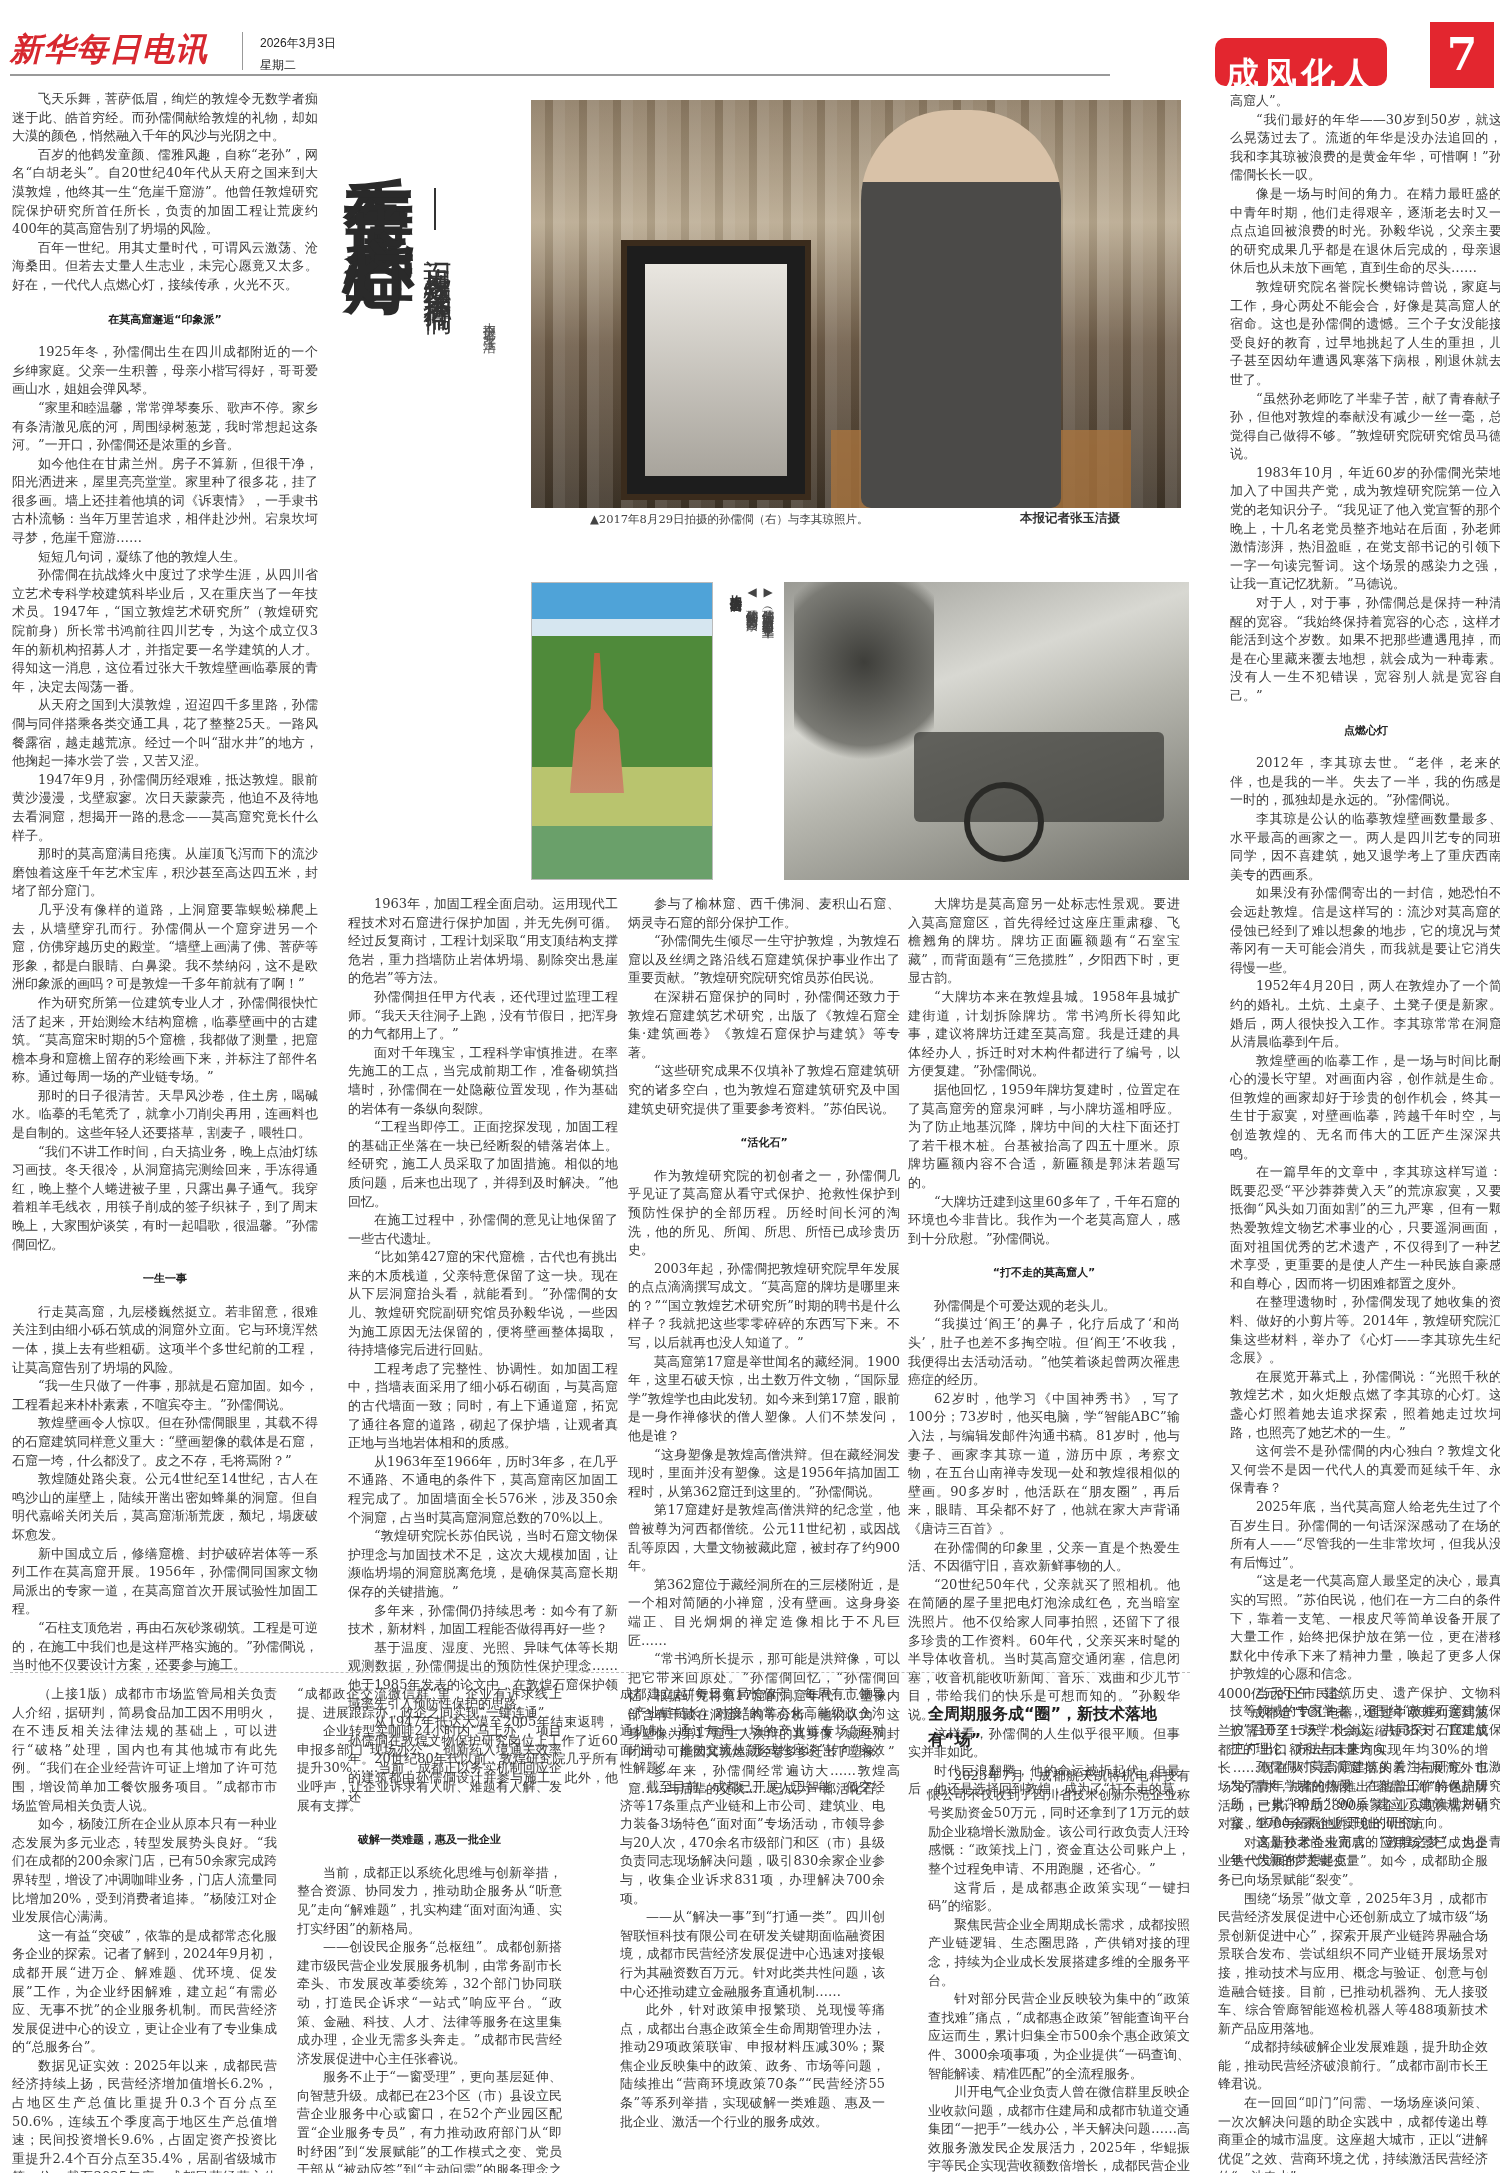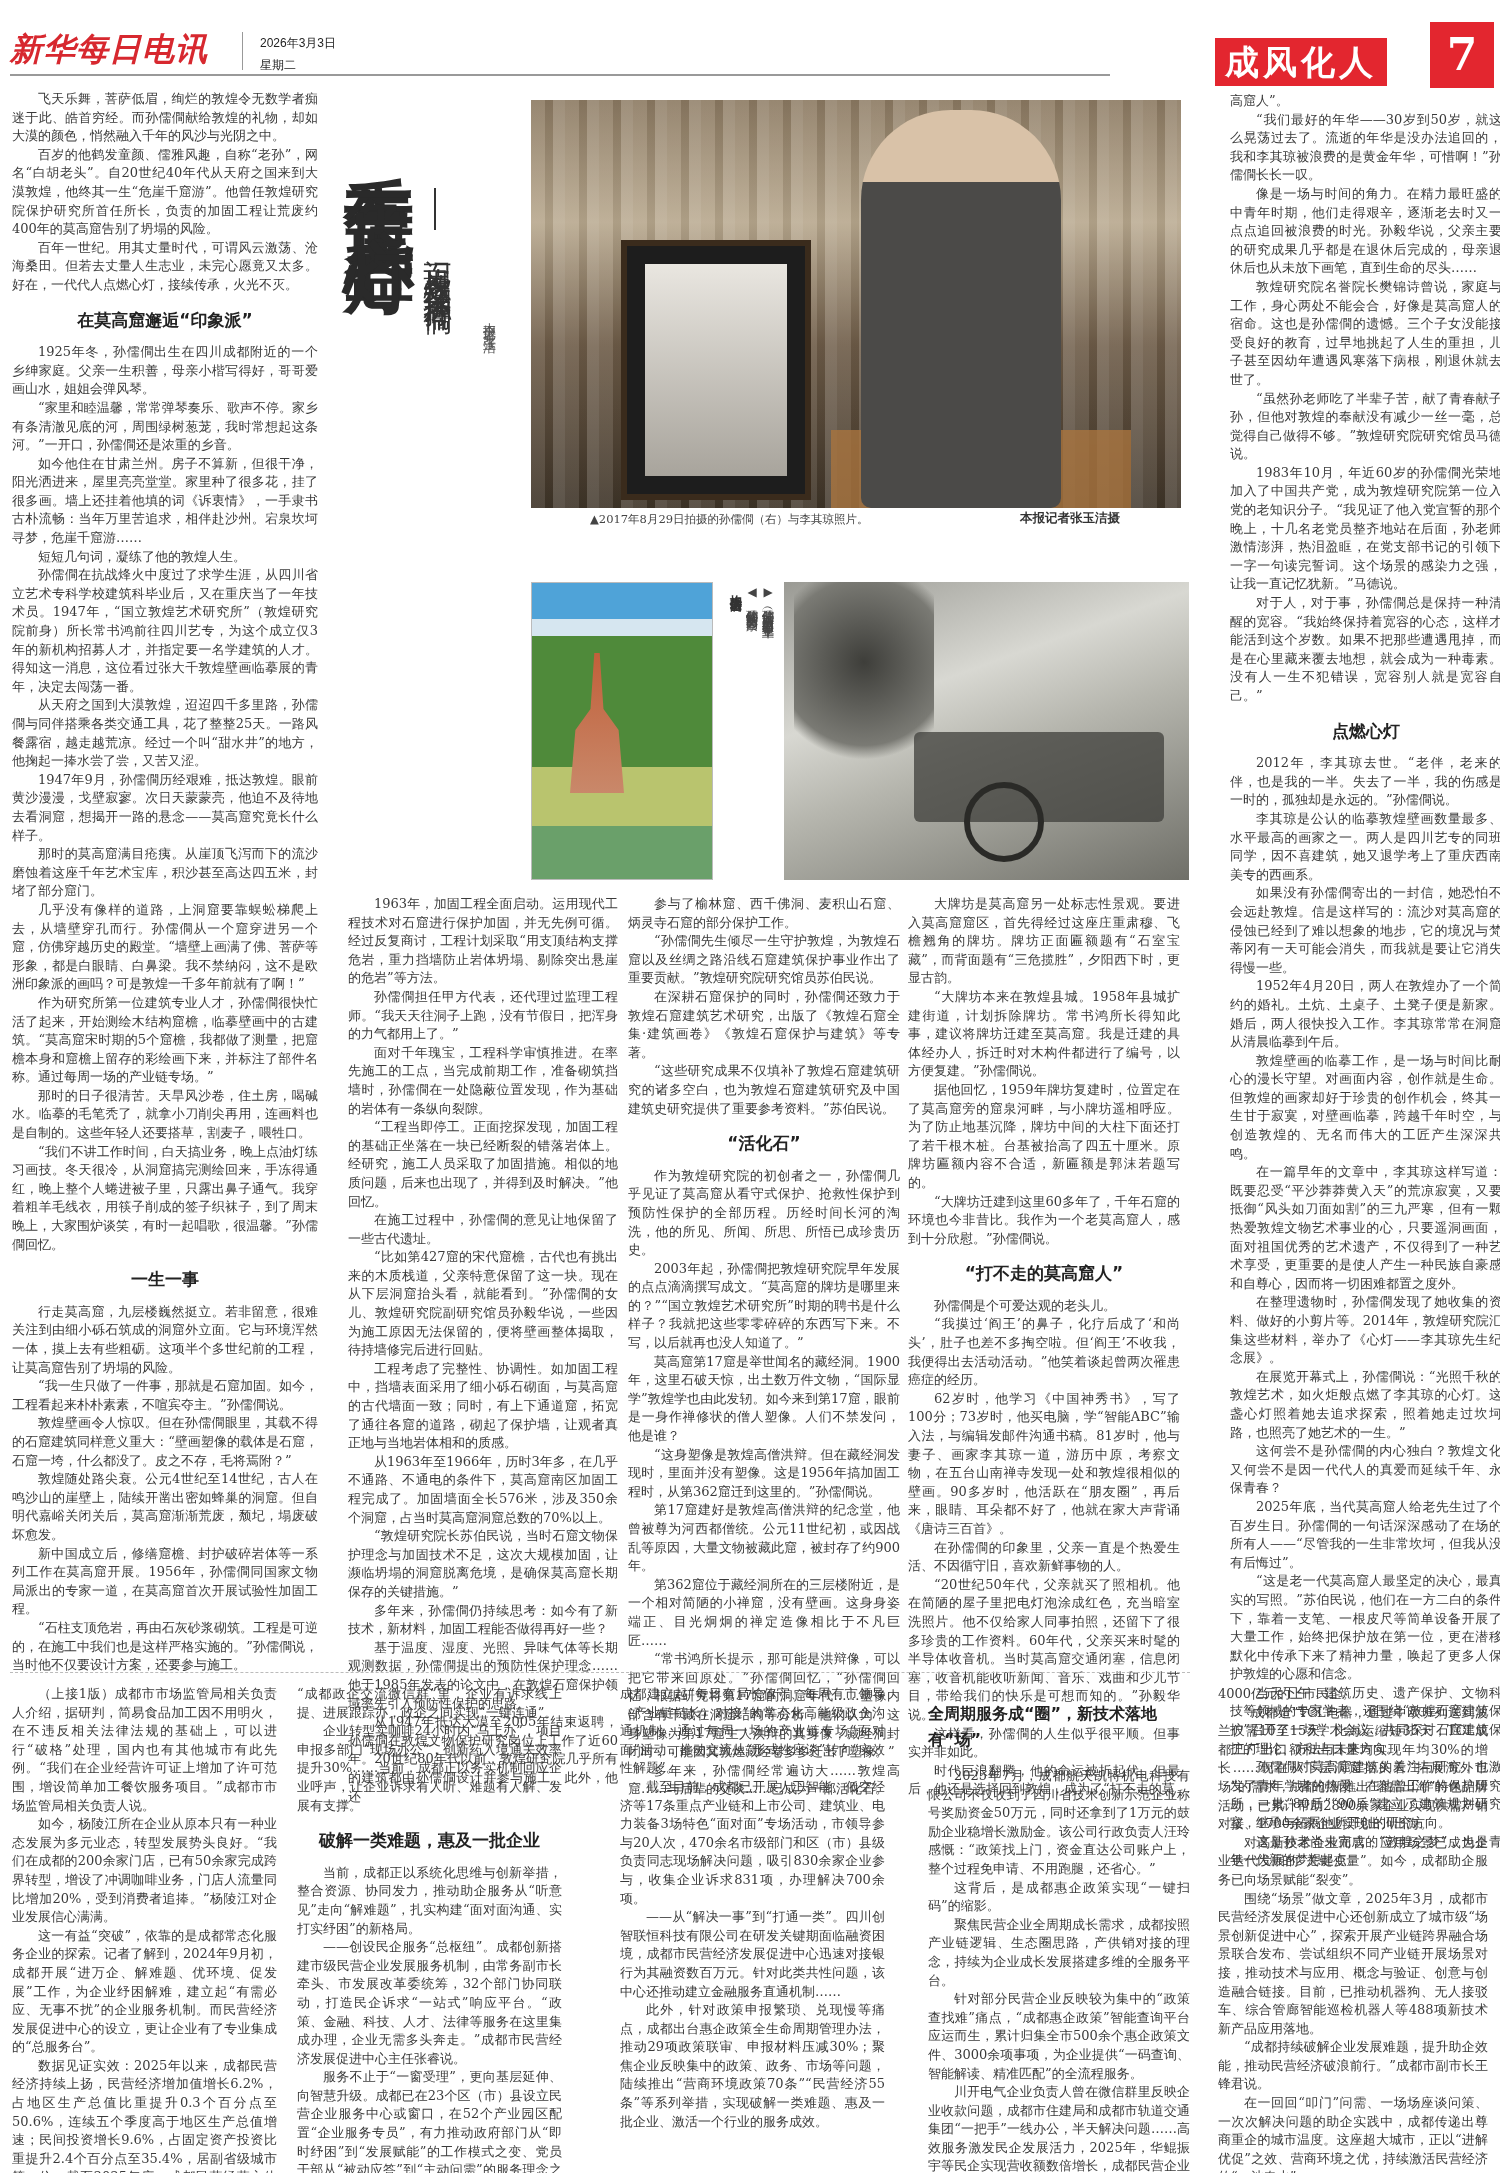--- a/index.html
+++ b/index.html
@@ -5,27 +5,27 @@
   * { box-sizing: border-box; margin: 0; padding: 0; }
   html, body { width: 1500px; height: 2173px; background: #ffffff; overflow: hidden; }
   body { font-family: "DejaVu Serif", "Liberation Serif", serif; color: #333; position: relative; }
 
   
   .masthead { position: absolute; left: 10px; top: 22px; width: 1480px; height: 56px; }
   .brand { position: absolute; left: 0; top: 6px; font-family: Liberation Mono, monospace; font-size: 32px; font-weight: bold; color: #d7282f; letter-spacing: 1px; font-style: italic; }
   .brand-sep { position: absolute; left: 232px; top: 10px; width: 1px; height: 38px; background: #999; }
   .date-line { position: absolute; left: 250px; top: 10px; font-family: "Liberation Sans", sans-serif; font-size: 12px; color: #222; line-height: 22px; }
   .rule-left { position: absolute; left: 0; top: 52px; width: 1100px; height: 2px; background: #999; }
-  .section-flag { position: absolute; left: 1205px; top: 16px; background: #e3262f; color: #fff; font-family: "DejaVu Sans", sans-serif; font-weight: bold; font-size: 34px; letter-spacing: 4px; padding: 0 10px; height: 48px; line-height: 48px; }
+  .section-flag { position: absolute; left: 1205px; top: 16px; background: #e3262f; color: #fff; font-family: "DejaVu Sans", sans-serif; font-weight: bold; font-size: 34px; letter-spacing: 4px; padding: 12px 10px; height: 48px; line-height: 48px; border-radius: 10px; }
   .page-num { position: absolute; left: 1420px; top: 0; width: 64px; height: 66px; background: #e3262f; color: #fff; font-family: "DejaVu Serif", serif; font-weight: bold; font-size: 44px; text-align: center; line-height: 66px; }
 
   
   .col { position: absolute; font-size: 13px; line-height: 18.6px; color: #3a3a3a; text-align: justify; }
   .col p { text-indent: 2em; margin: 0; }
-  .col h3 { font-family: "DejaVu Sans", sans-serif; font-weight: bold; font-size: 17px; color: #222; text-align: center; margin: 16px 0 14px; text-indent: 0; }
+  .col h3 { font-family: "DejaVu Sans", sans-serif; font-weight: bold; font-size: 11px; color: #222; text-align: center; margin: 16px 0 14px; text-indent: 0; }
   .col p.noindent { text-indent: 0; }
 
   
   .headline { position: absolute; left: 338px; top: 120px; width: 84px; font-family: "DejaVu Sans", sans-serif; font-weight: bold; font-size: 70px; line-height: 84px; color: #2a2a2a; writing-mode: vertical-rl; letter-spacing: 10px; }
   .subline-dash { position: absolute; left: 434px; top: 188px; width: 2px; height: 42px; background: #333; }
   .subline { position: absolute; left: 422px; top: 238px; writing-mode: vertical-rl; font-family: "DejaVu Sans", sans-serif; font-size: 28px; color: #333; letter-spacing: 4px; line-height: 30px; }
   .byline { position: absolute; left: 480px; top: 312px; writing-mode: vertical-rl; font-size: 13px; color: #555; letter-spacing: 2px; }
 
   
   .photo-main { position: absolute; left: 531px; top: 100px; width: 650px; height: 408px; background: linear-gradient(180deg,#8c7a62 0%,#b8a88e 30%,#6e5c48 60%,#3e3428 100%); overflow: hidden; }

